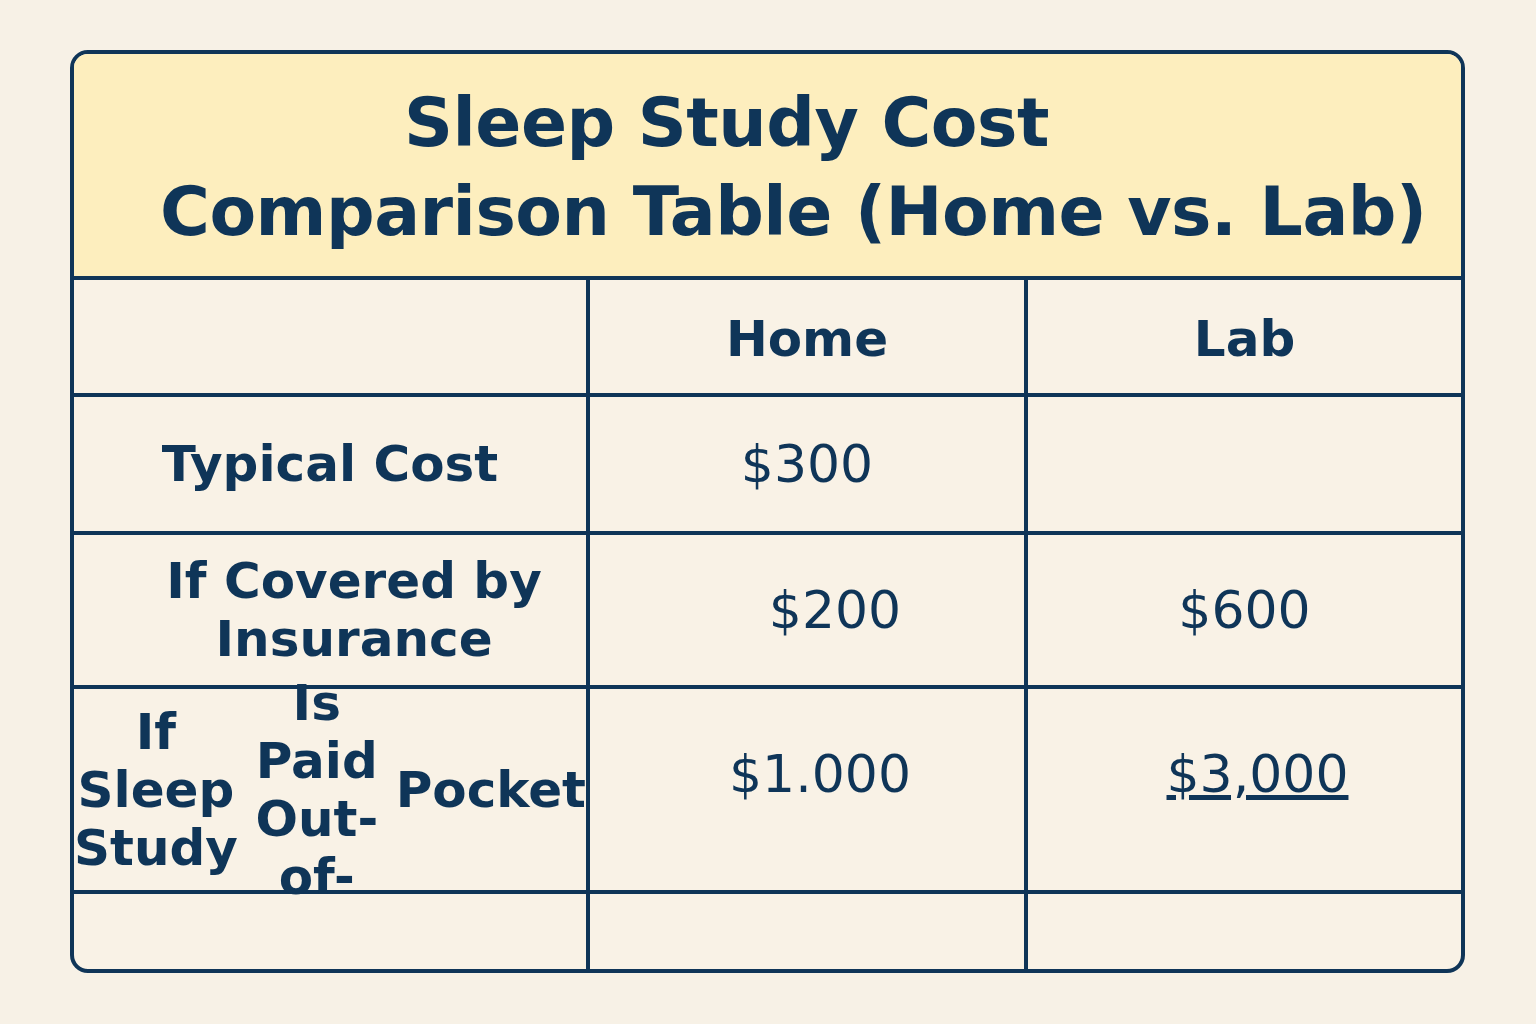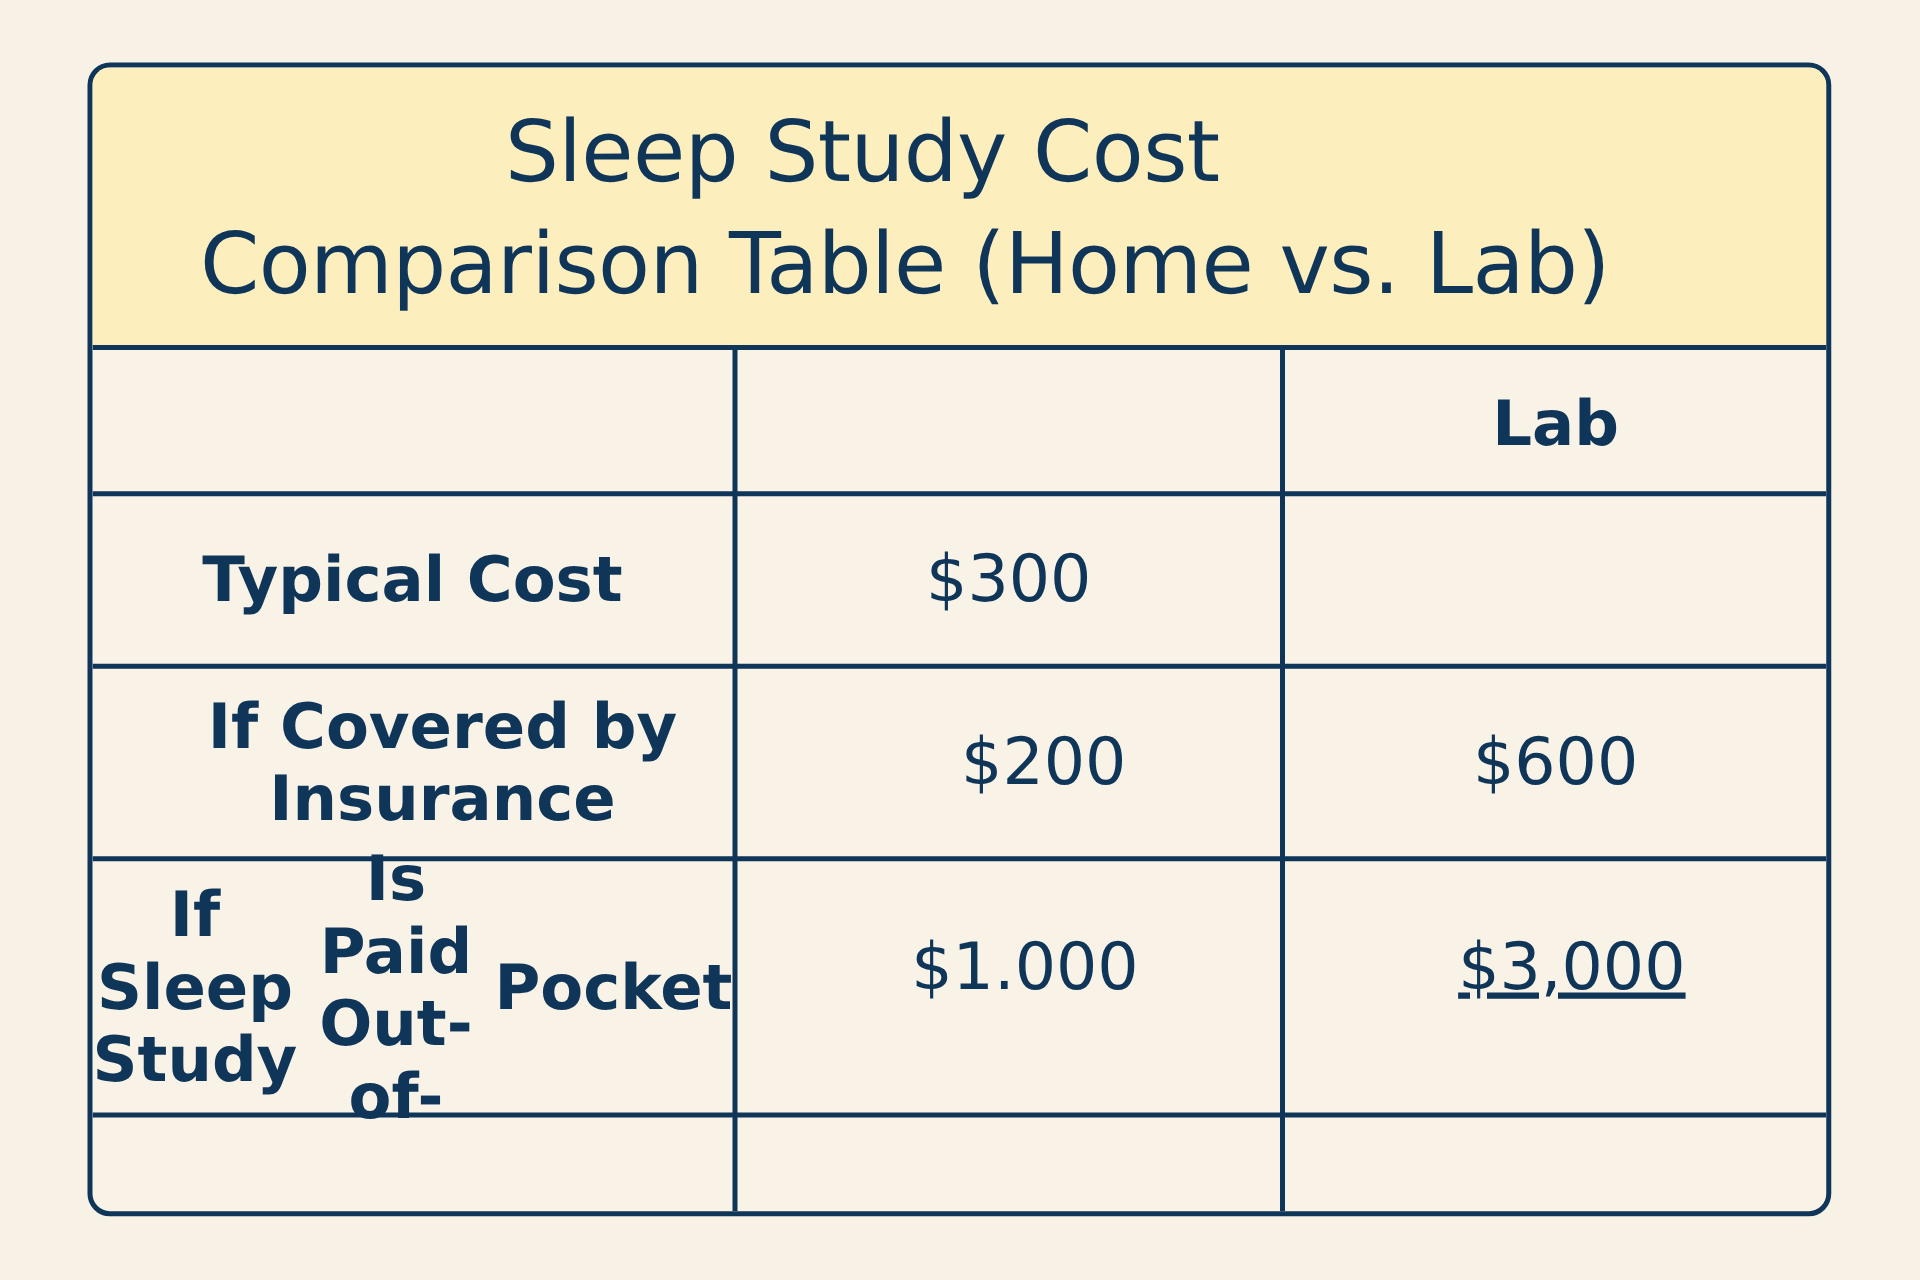--- a/index.html
+++ b/index.html
@@ -24,21 +24,21 @@
   .title-band {
     position: absolute; left: 0; top: 0; right: 0;
     height: 226px;
     background: #fdeebe;
     border-bottom: 4px solid #0f3558;
     box-sizing: border-box;
   }
   .title-line {
     position: absolute;
     white-space: nowrap;
-    font-weight: normal;
+    font-weight: bold;
     font-size: 68px;
     letter-spacing: -0.5px;
     line-height: 1;
   }
   .title-line.l1 { left: 330px; top: 35px; }
   .title-line.l2 { left: 86px; top: 124px; }
 
   .vline { position: absolute; top: 226px; bottom: 0; width: 4px; background: #0f3558; }
   .hline { position: absolute; left: 0; right: 0; height: 4px; background: #0f3558; }
 
@@ -64,20 +64,21 @@
   </div>
 
   <div class="vline" style="left:512px;"></div>
   <div class="vline" style="left:950px;"></div>
   <div class="hline" style="top:339px;"></div>
   <div class="hline" style="top:477px;"></div>
   <div class="hline" style="top:631px;"></div>
   <div class="hline" style="top:836px;"></div>
 
   <div class="cell head" style="left:0;top:230px;width:512px;height:109px;"></div>
+  <div class="cell head" style="left:516px;top:230px;width:434px;height:109px;">Home</div>
   <div class="cell label" style="left:0;top:343px;width:512px;height:134px;">
     <span>Typical Cost</span>
   </div>
 
   <div class="cell head" style="left:954px;top:230px;width:433px;height:109px;">Lab</div>
   <div class="cell val" style="left:516px;top:343px;width:434px;height:134px;">$300</div>
 
   <div class="cell label" style="left:0;top:481px;width:560px;height:150px;flex-direction:column;">
     <span>If Covered by</span>
     <span>Insurance</span>

